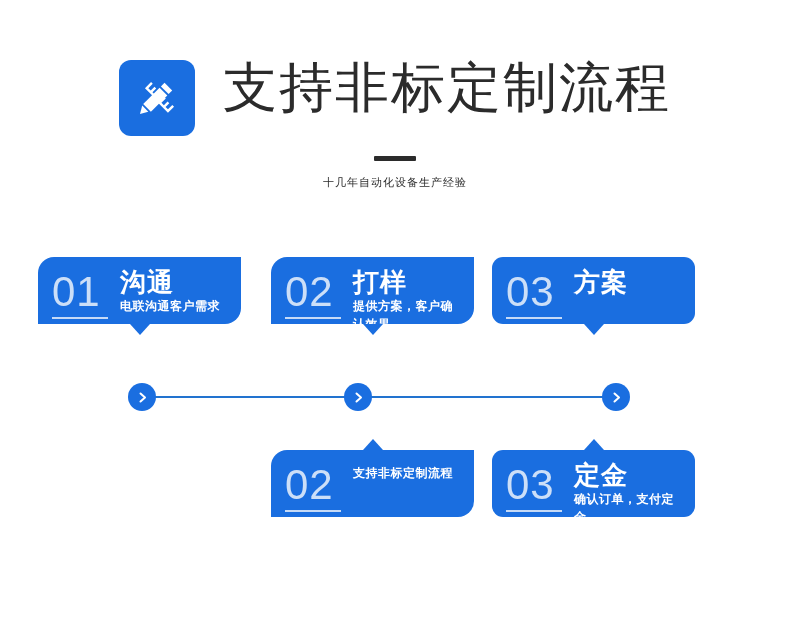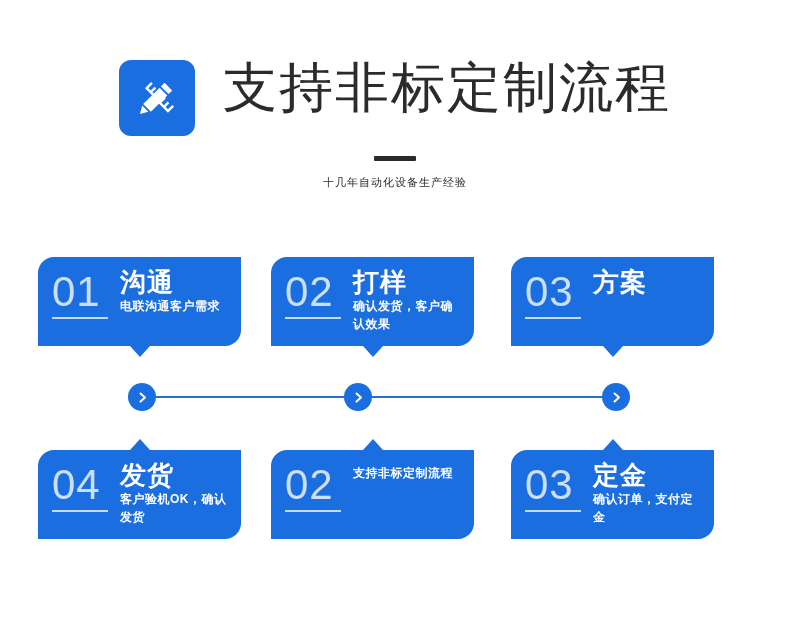--- a/index.html
+++ b/index.html
@@ -68,39 +68,39 @@
   .flow {
     position: absolute;
     left: 0;
     top: 0;
     width: 790px;
     height: 626px;
   }
   .card {
     position: absolute;
     width: 203px;
-    height: 89px;
+    height: 67px;
     background: #1a6ee0;
     box-sizing: border-box;
     padding: 10px 10px 0 14px;
     display: flex;
     align-items: flex-start;
     color: #ffffff;
   }
   .card.row-top {
     top: 257px;
     border-radius: 16px 0 16px 0;
   }
   .card.row-bottom {
     top: 450px;
     border-radius: 16px 0 16px 0;
   }
   .card.col-1 { left: 38px; }
   .card.col-2 { left: 271px; }
-  .card.col-3 { left: 511px; }
+  .card.col-3 { left: 492px; border-radius: 11px; }
 
   
   .nub {
     position: absolute;
     left: 50%;
     margin-left: -10px;
     width: 0;
     height: 0;
     border-left: 10px solid transparent;
     border-right: 10px solid transparent;
@@ -223,21 +223,21 @@
     <div class="nub nub-down"></div>
   </div>
 
   <div class="card row-top col-2">
     <div class="card-num-wrap">
       <div class="card-num">02</div>
       <div class="card-num-rule"></div>
     </div>
     <div class="card-text">
       <div class="card-title">打样</div>
-      <div class="card-desc">确认发货，客户确认效果</div>
+      <div class="card-desc">提供方案，客户确认效果</div>
     </div>
     <div class="nub nub-down"></div>
   </div>
 
   <div class="card row-top col-3">
     <div class="card-num-wrap">
       <div class="card-num">03</div>
       <div class="card-num-rule"></div>
     </div>
     <div class="card-text">
@@ -258,31 +258,20 @@
         <polyline points="4.5,2.5 9,6.5 4.5,10.5" fill="none" stroke="#ffffff" stroke-width="2" stroke-linecap="round" stroke-linejoin="round"></polyline>
       </svg>
     </div>
     <div class="conn-dot d3">
       <svg width="13" height="13" viewBox="0 0 13 13" aria-hidden="true">
         <polyline points="4.5,2.5 9,6.5 4.5,10.5" fill="none" stroke="#ffffff" stroke-width="2" stroke-linecap="round" stroke-linejoin="round"></polyline>
       </svg>
     </div>
   </div>
 
-  <div class="card row-bottom col-1">
-    <div class="card-num-wrap">
-      <div class="card-num">04</div>
-      <div class="card-num-rule"></div>
-    </div>
-    <div class="card-text">
-      <div class="card-title">发货</div>
-      <div class="card-desc">客户验机OK，确认发货</div>
-    </div>
-    <div class="nub nub-up"></div>
-  </div>
 
   <div class="card row-bottom col-2">
     <div class="card-num-wrap">
       <div class="card-num">02</div>
       <div class="card-num-rule"></div>
     </div>
     <div class="card-text">
       <div class="card-desc">支持非标定制流程</div>
     </div>
     <div class="nub nub-up"></div>

